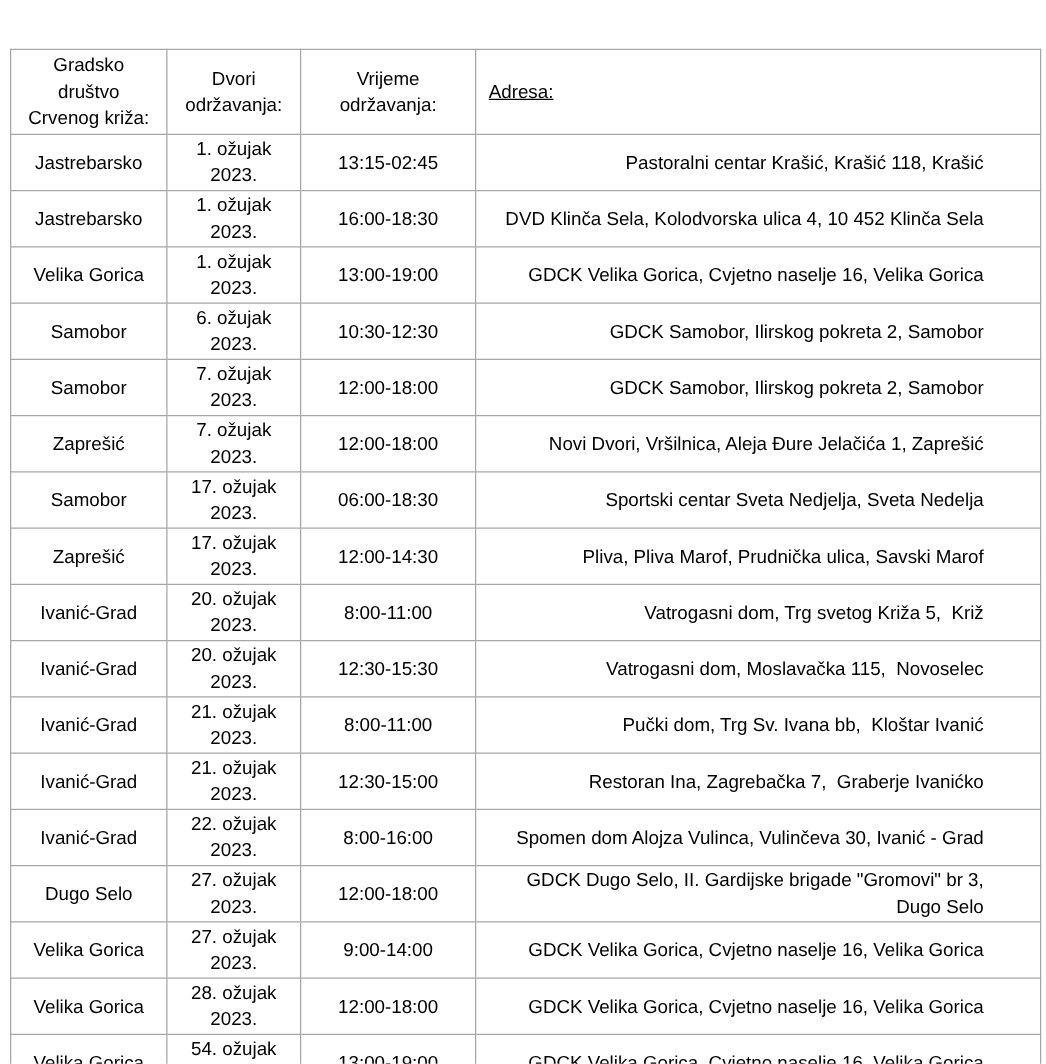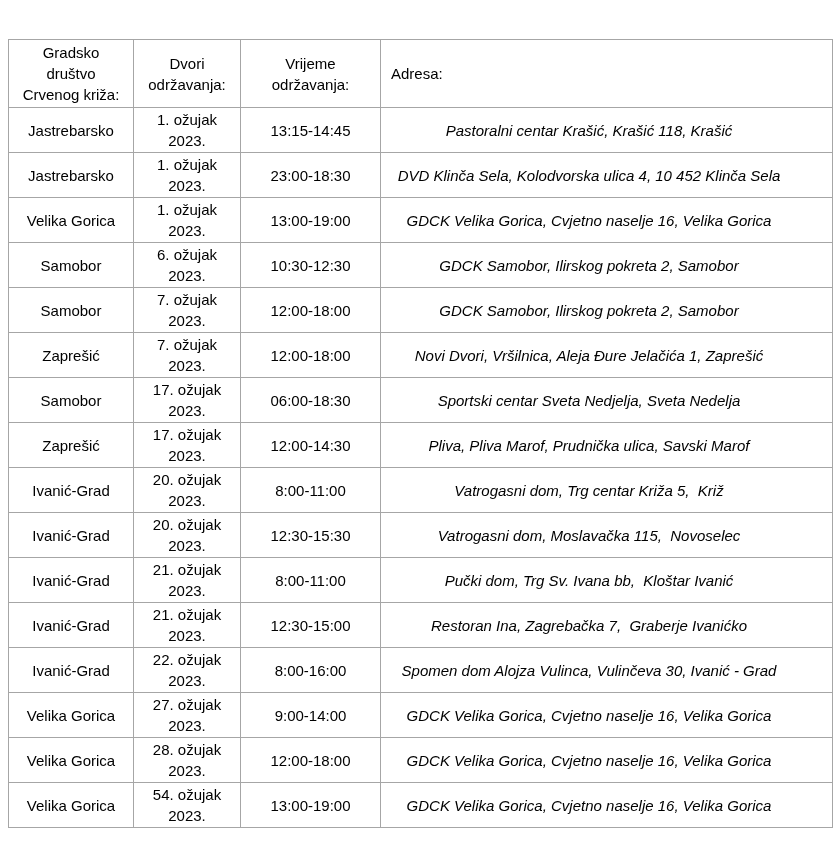--- a/index.html
+++ b/index.html
@@ -31,28 +31,28 @@
     overflow: hidden;
   }
   th {
     text-align: center;
     white-space: pre-line;
     padding: 2px 4px;
   }
   th.col-address {
     text-align: left;
     padding-left: 10px;
+    text-decoration: underline;
   }
   td { padding: 1px 6px; }
   .cell-society, .cell-date, .cell-time { text-align: center; }
   .cell-address {
-    text-align: center;
+    text-align: right;
     padding: 1px 45px 1px 10px;
     white-space: pre-wrap;
-    font-style: italic;
   }
 </style>
 </head>
 <body>
 
 <div class="page">
   <table>
     <colgroup>
       <col class="c-society">
       <col class="c-date">
@@ -68,28 +68,28 @@
 održavanja:</th>
         <th class="col-time">Vrijeme
 održavanja:</th>
         <th class="col-address">Adresa:</th>
       </tr>
     </thead>
     <tbody id="schedule-body">
   <tr>
     <td class="cell-society">Jastrebarsko</td>
     <td class="cell-date">1. ožujak 2023.</td>
-    <td class="cell-time">13:15-14:45</td>
+    <td class="cell-time">13:15-02:45</td>
     <td class="cell-address">Pastoralni centar Krašić, Krašić 118, Krašić</td>
   </tr>
 
   <tr>
     <td class="cell-society">Jastrebarsko</td>
     <td class="cell-date">1. ožujak 2023.</td>
-    <td class="cell-time">23:00-18:30</td>
+    <td class="cell-time">16:00-18:30</td>
     <td class="cell-address">DVD Klinča Sela, Kolodvorska ulica 4, 10 452 Klinča Sela</td>
   </tr>
 
   <tr>
     <td class="cell-society">Velika Gorica</td>
     <td class="cell-date">1. ožujak 2023.</td>
     <td class="cell-time">13:00-19:00</td>
     <td class="cell-address">GDCK Velika Gorica, Cvjetno naselje 16, Velika Gorica</td>
   </tr>
 
@@ -125,21 +125,21 @@
     <td class="cell-society">Zaprešić</td>
     <td class="cell-date">17. ožujak 2023.</td>
     <td class="cell-time">12:00-14:30</td>
     <td class="cell-address">Pliva, Pliva Marof, Prudnička ulica, Savski Marof</td>
   </tr>
 
   <tr>
     <td class="cell-society">Ivanić-Grad</td>
     <td class="cell-date">20. ožujak 2023.</td>
     <td class="cell-time">8:00-11:00</td>
-    <td class="cell-address">Vatrogasni dom, Trg centar Križa 5,  Križ</td>
+    <td class="cell-address">Vatrogasni dom, Trg svetog Križa 5,  Križ</td>
   </tr>
 
   <tr>
     <td class="cell-society">Ivanić-Grad</td>
     <td class="cell-date">20. ožujak 2023.</td>
     <td class="cell-time">12:30-15:30</td>
     <td class="cell-address">Vatrogasni dom, Moslavačka 115,  Novoselec</td>
   </tr>
 
   <tr>
@@ -156,20 +156,26 @@
     <td class="cell-address">Restoran Ina, Zagrebačka 7,  Graberje Ivanićko</td>
   </tr>
 
   <tr>
     <td class="cell-society">Ivanić-Grad</td>
     <td class="cell-date">22. ožujak 2023.</td>
     <td class="cell-time">8:00-16:00</td>
     <td class="cell-address">Spomen dom Alojza Vulinca, Vulinčeva 30, Ivanić - Grad</td>
   </tr>
 
+  <tr>
+    <td class="cell-society">Dugo Selo</td>
+    <td class="cell-date">27. ožujak 2023.</td>
+    <td class="cell-time">12:00-18:00</td>
+    <td class="cell-address">GDCK Dugo Selo, II. Gardijske brigade "Gromovi" br 3, Dugo Selo</td>
+  </tr>
 
   <tr>
     <td class="cell-society">Velika Gorica</td>
     <td class="cell-date">27. ožujak 2023.</td>
     <td class="cell-time">9:00-14:00</td>
     <td class="cell-address">GDCK Velika Gorica, Cvjetno naselje 16, Velika Gorica</td>
   </tr>
 
   <tr>
     <td class="cell-society">Velika Gorica</td>

